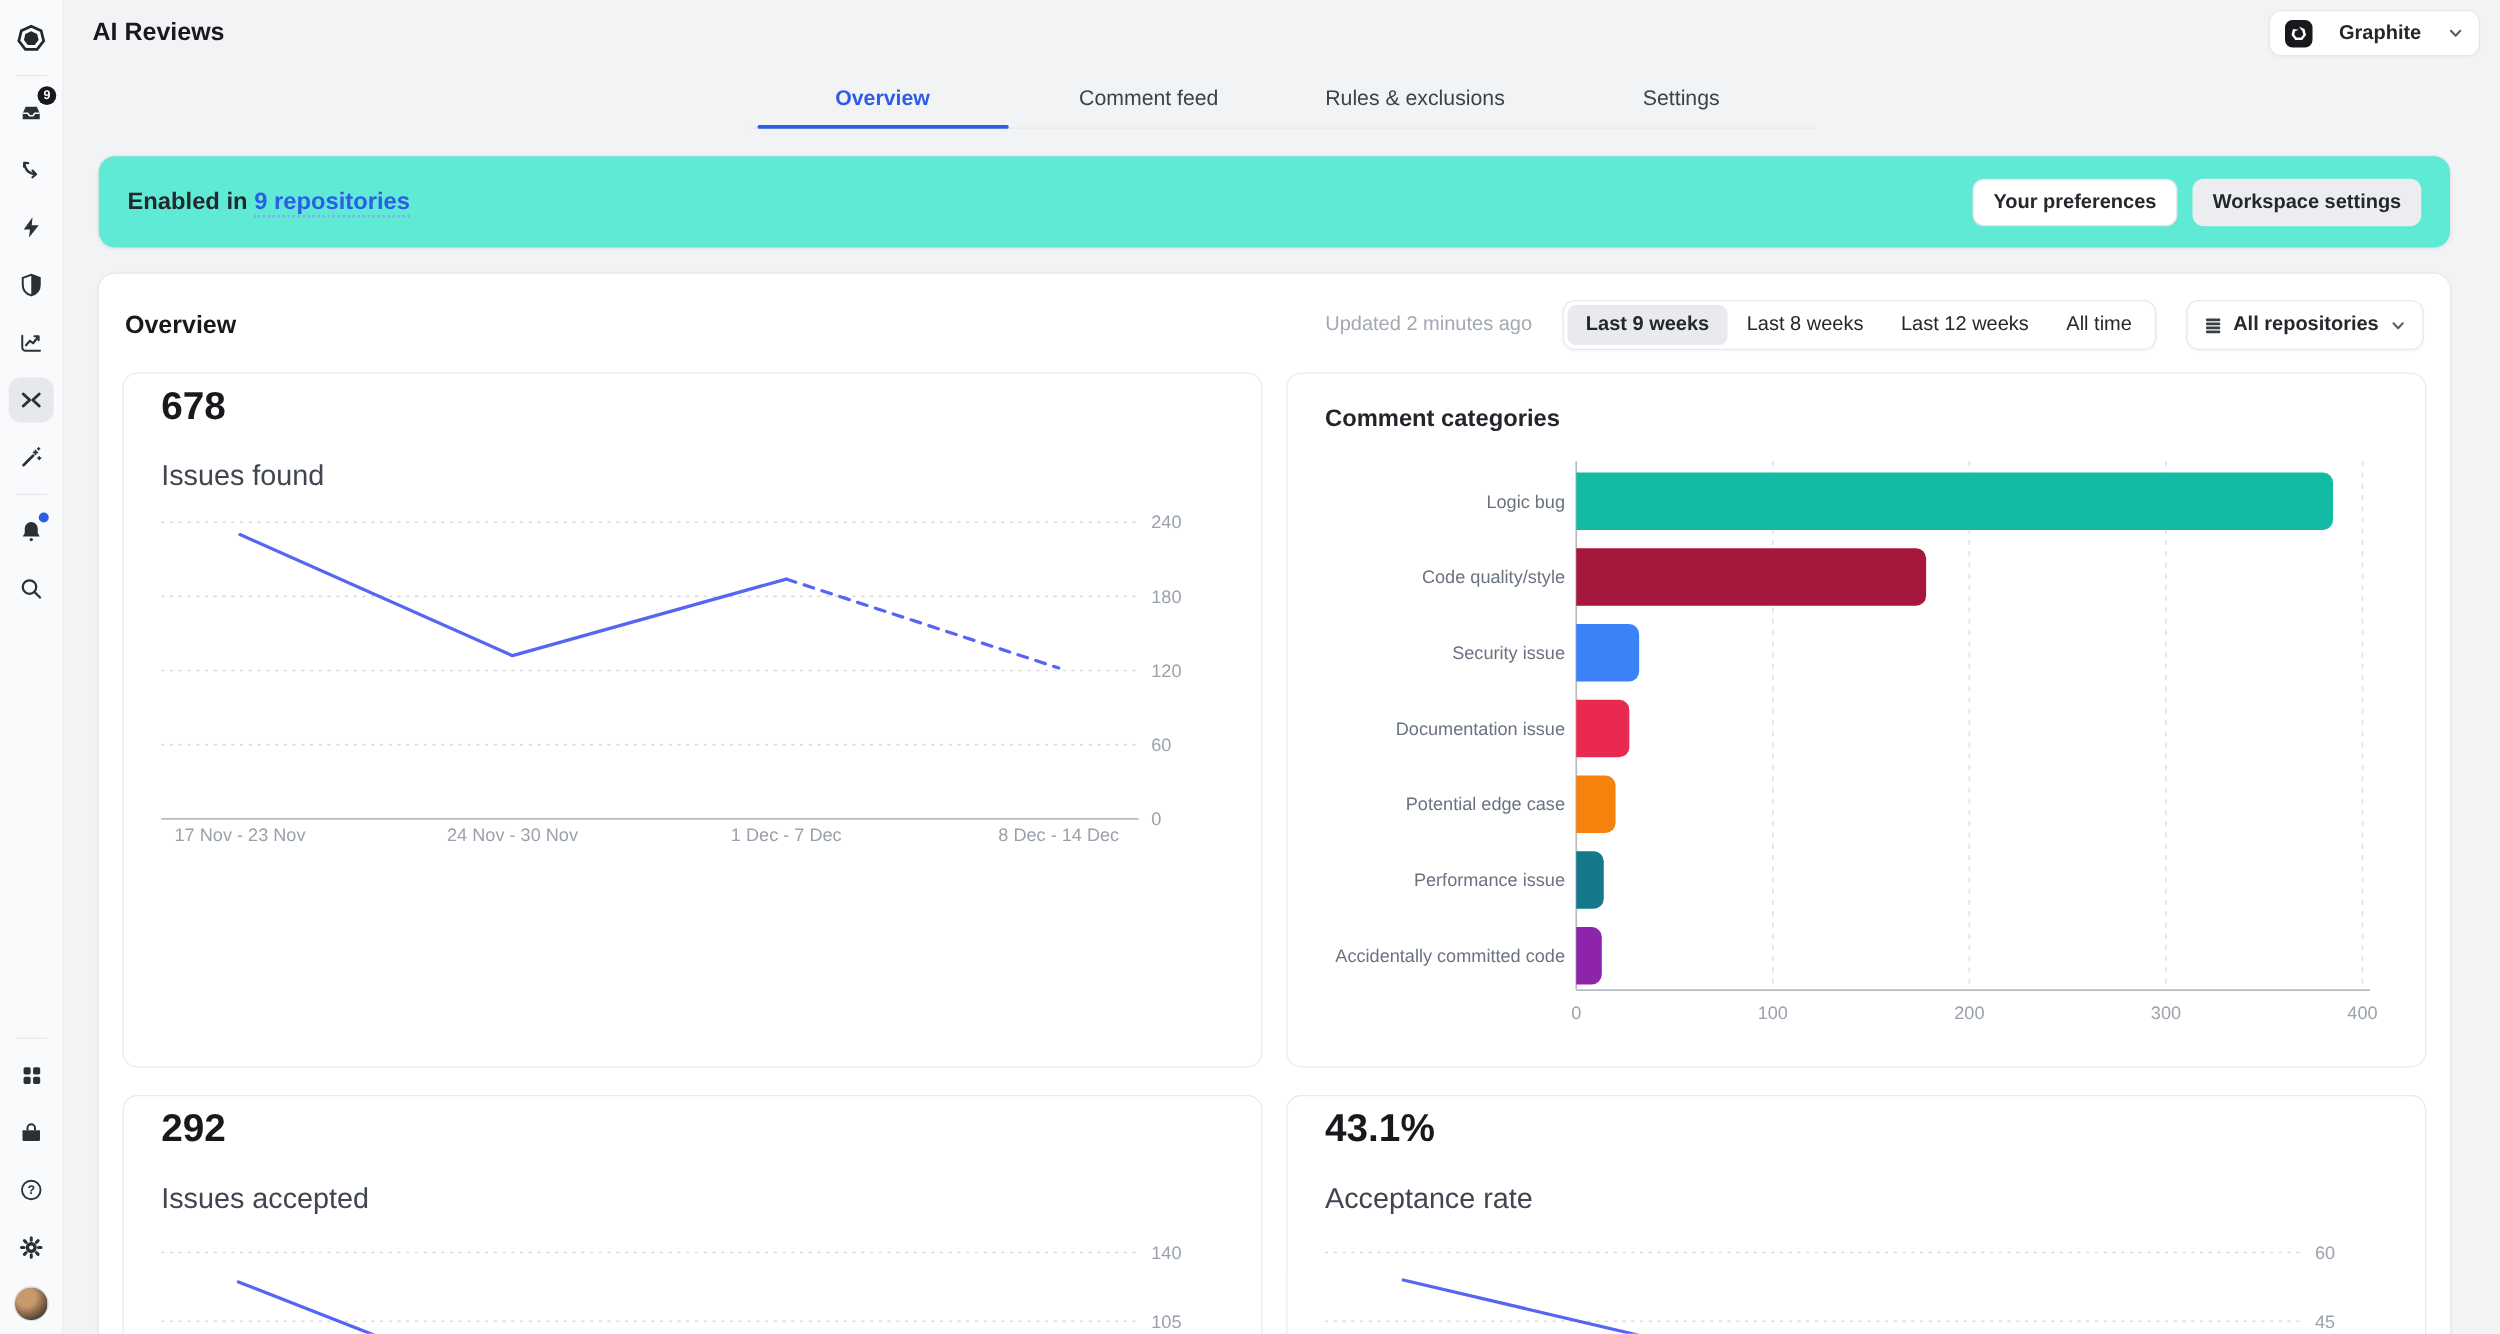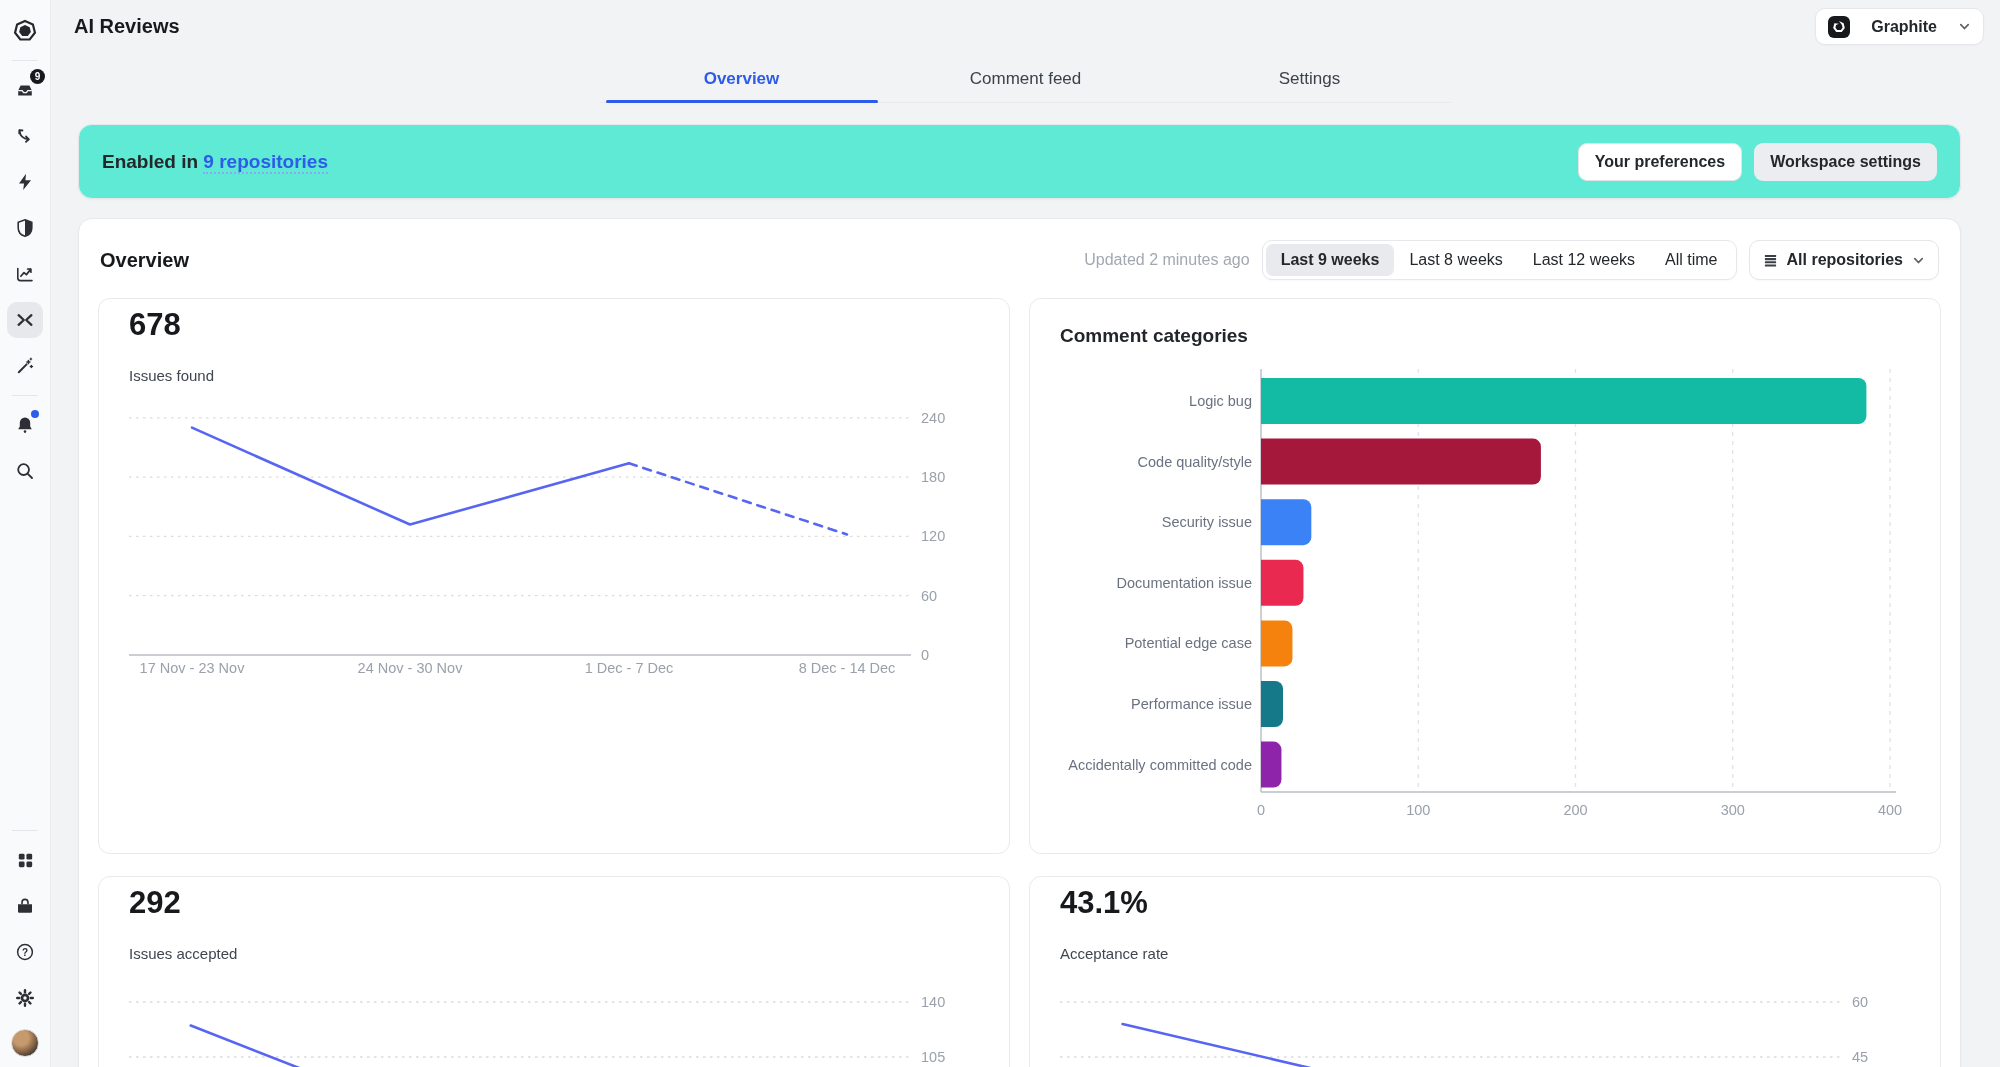--- a/index.html
+++ b/index.html
@@ -73,37 +73,37 @@
          display:flex; align-items:center; padding:0 16px; cursor:pointer; font-family:inherit; border:none; }
   .btn.outline { background:#fff; border:1px solid #e2e4e8; }
   .btn.subtle { background:#ecedf0; }
   .overview-card {
     margin:19px 0 0 27px; width:1883px; height:900px; background:#fff;
     border:1px solid #e7e8ea; border-radius:14px; box-shadow:0 1px 2px rgba(0,0,0,.04);
     padding:0 19px;
   }
   .overview-head { display:flex; align-items:center; padding:21px 2px 0 2px; height:61px; }
   .overview-title { font-size:20px; font-weight:700; color:#17191c; }
-  .overview-controls { margin-left:auto; display:flex; align-items:center; gap:12px; }
+  .overview-controls { margin-left:auto; display:flex; align-items:center; gap:24px; }
   .updated { font-size:16px; color:#a2a8b1; }
   .segmented {
     display:flex; align-items:center; background:#fff; border:1px solid #e5e7ea;
     border-radius:10px; height:40px; padding:0 3px; box-shadow:0 1px 2px rgba(0,0,0,.03);
   }
   .segment { font-size:16px; color:#24272b; padding:7px 15px; border-radius:7px; cursor:pointer; white-space:nowrap; }
   .segment.selected { background:#e9eaee; font-weight:600; }
   .repo-dd {
     display:flex; align-items:center; gap:9px; background:#fff; border:1px solid #e5e7ea;
     border-radius:10px; height:40px; padding:16px 13px; cursor:pointer; font-size:16px;
     color:#24272b; font-weight:600; box-shadow:0 1px 2px rgba(0,0,0,.03);
   }
   .cards-grid { display:grid; grid-template-columns:912px 912px; grid-auto-rows:556px; column-gap:19px; row-gap:22px; margin-top:18px; }
   .stat-card { position:relative; border:1px solid #e9eaec; border-radius:12px; background:#fff; overflow:hidden; }
   .stat-number { position:absolute; left:30px; top:8px; font-size:31px; font-weight:700; color:#17191c; }
-  .stat-label  { position:absolute; left:30px; top:68px; font-size:15px; color:#3f4650; }
+  .stat-label  { position:absolute; left:30px; top:68px; font-size:23px; color:#3f4650; }
   .chart-title { position:absolute; left:30px; top:26px; font-size:19px; font-weight:600; color:#22262b; }
   .chart-svg { position:absolute; left:0; top:0; }
   .chev { stroke:#5a6068; stroke-width:1.8; fill:none; stroke-linecap:round; stroke-linejoin:round; }
 </style>
 </head>
 <body>
 
 <aside class="sidebar">
   <div class="side-btn">
     <svg width="24" height="24" viewBox="0 0 20 20">
@@ -230,20 +230,21 @@
 </aside>
 
 <div class="main">
 
   <div class="topbar">
     <div class="page-title">AI Reviews</div>
 
     <div class="tabs">
       <div class="tab active">Overview</div>
       <div class="tab">Comment feed</div>
+      <div class="tab">Rules &amp; exclusions</div>
       <div class="tab">Settings</div>
     </div>
 
     <div class="workspace-btn">
       <span class="ws-logo">
         <svg width="14" height="14" viewBox="0 0 20 20">
           <polygon points="10,1.6 16.6,4.6 18.3,11.4 13.9,17.1 6.1,17.1 1.7,11.4 3.4,4.6
                    10,5.4 5.8,7.2 4.9,11 7.4,14.2 12.6,14.2 15.1,11 14.2,7.2" fill="#ffffff" fill-rule="evenodd"></polygon>
         </svg>
       </span>

